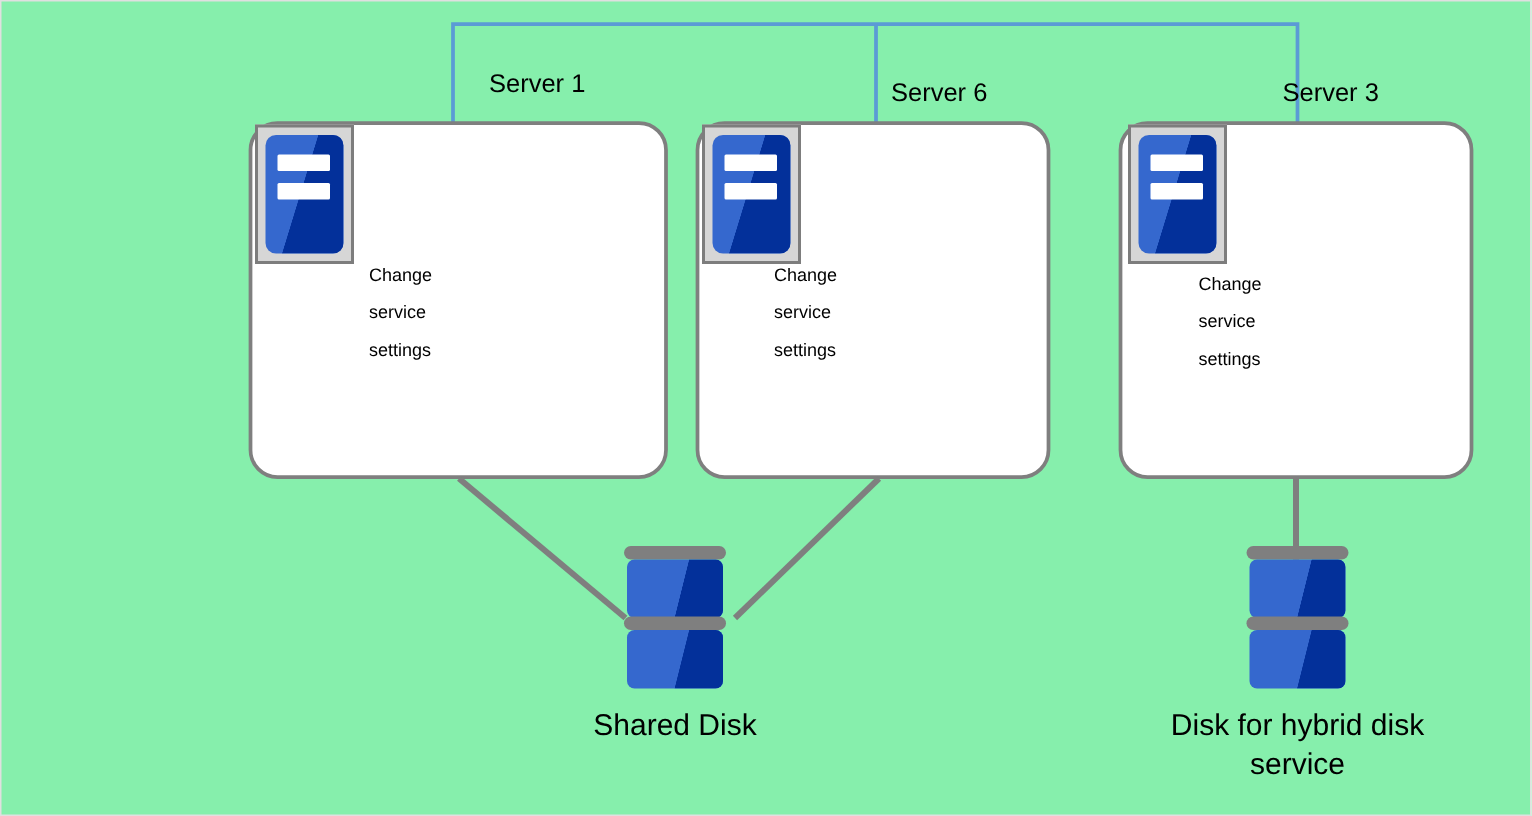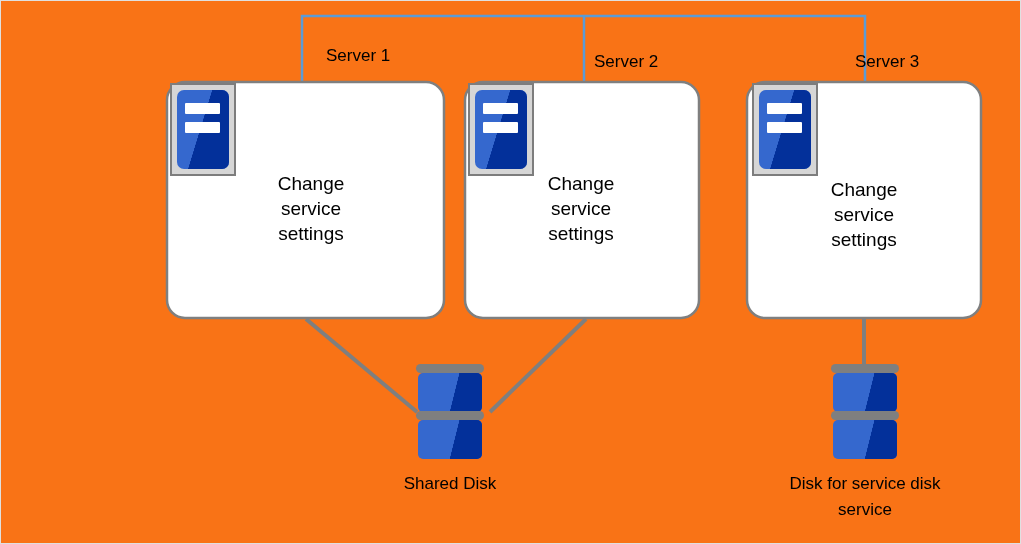--- a/index.html
+++ b/index.html
@@ -4,21 +4,21 @@
 <style>
   html, body {
     margin: 0;
     padding: 0;
     background: #ffffff;
   }
   #canvas {
     position: relative;
     width: 1021px;
     height: 544px;
-    background: #f97316;
+    background: #86efac;
     border: 1px solid #e0e0e0;
     box-sizing: border-box;
     overflow: hidden;
     font-family: "Liberation Sans", sans-serif;
   }
   #svg-layer {
     position: absolute;
     left: 0;
     top: 0;
     width: 1021px;
@@ -28,29 +28,29 @@
     position: absolute;
     font-family: "Liberation Sans", sans-serif;
     font-size: 17px;
     color: #000000;
     white-space: nowrap;
     line-height: 1.0;
   }
   .box-text {
     position: absolute;
     font-family: "Liberation Sans", sans-serif;
-    font-size: 19px;
+    font-size: 12px;
     color: #000000;
-    text-align: center;
+    text-align: left;
     line-height: 25px;
   }
   .caption {
     position: absolute;
     font-family: "Liberation Sans", sans-serif;
-    font-size: 17px;
+    font-size: 20px;
     color: #000000;
     text-align: center;
     line-height: 26px;
   }
   .server-icon {
     position: absolute;
     box-sizing: border-box;
     background: #d6d6d6;
     border: 2px solid #7d7d7d;
   }
@@ -131,21 +131,21 @@
     <div class="bar" style="left:13px; top:18px; width:35px; height:11px;"></div>
     <div class="bar" style="left:13px; top:37px; width:35px; height:11px;"></div>
   </div>
 
   <div class="box-text" style="left:245px; top:170px; width:130px;">
     <div>Change</div>
     <div>service</div>
     <div>settings</div>
   </div>
 
-  <div class="node-label" style="left:593px; top:52px;">Server 2</div>
+  <div class="node-label" style="left:593px; top:52px;">Server 6</div>
 
   <div class="server-icon" style="left:467px; top:82px; width:66px; height:93px;">
     <div class="chassis">
       <div class="dark"></div>
     </div>
     <div class="bar" style="left:13px; top:18px; width:35px; height:11px;"></div>
     <div class="bar" style="left:13px; top:37px; width:35px; height:11px;"></div>
   </div>
 
   <div class="box-text" style="left:515px; top:170px; width:130px;">
@@ -190,17 +190,17 @@
     <div class="platter" style="top:9px; height:39px;">
       <div class="dark"></div>
     </div>
     <div class="cap" style="top:47px;"></div>
     <div class="platter" style="top:56px; height:39px;">
       <div class="dark"></div>
     </div>
   </div>
 
   <div class="caption" style="left:729px; top:470px; width:270px;">
-    <div>Disk for service disk</div>
+    <div>Disk for hybrid disk</div>
     <div>service</div>
   </div>
 
 </div>
 
 </body></html>

